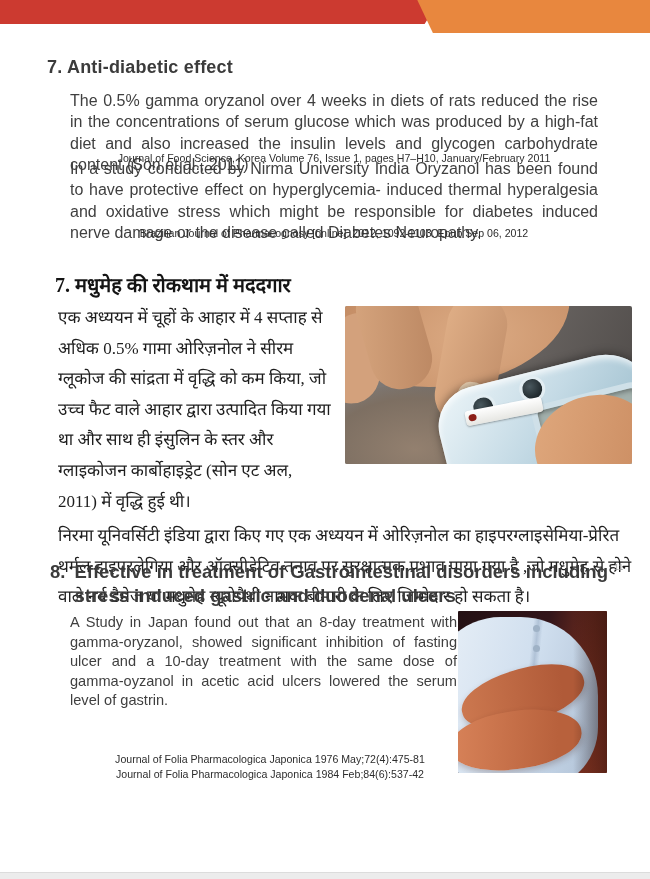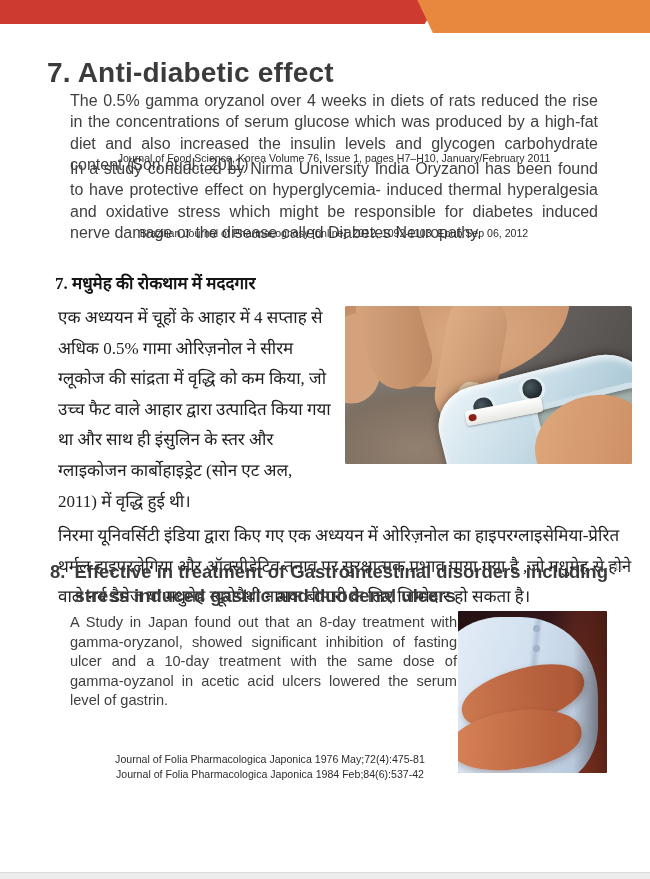--- a/index.html
+++ b/index.html
@@ -20,35 +20,35 @@
     background:#e8873e;
     clip-path:polygon(64.2% 0, 100% 0, 100% 100%, 66.6% 100%);
   }
   .footer-strip {
     position:absolute; left:0; bottom:0; width:650px; height:7px;
     background:#ececec; border-top:1px solid #dcdcdc;
   }
   
   .h-en7 {
     position:absolute; top:57px; left:47px;
-    font-size:28px; font-weight:bold; letter-spacing:.2px; color:#3b3b3b;
+    font-size:18px; font-weight:bold; letter-spacing:.2px; color:#3b3b3b;
   }
   .p-en { position:absolute; left:70px; width:528px;
     font-size:16px; line-height:1.33; text-align:justify; color:#3f3f3f; }
   .p-en7a { top:90px; }
   .p-en7b { top:158px; }
   .cite { position:absolute; left:70px; width:528px; text-align:center;
     font-size:10.6px; color:#2d2d2d; }
   .cite-en7a { top:152px; }
   .cite-en7b { top:227px; }
   
   .h-hi7 {
     position:absolute; top:271px; left:55px;
     font-family:"Liberation Serif", serif;
-    font-size:17px; font-weight:bold; color:#141414;
+    font-size:20px; font-weight:bold; color:#141414;
   }
   .hi-flow {
     position:absolute; top:303px; left:58px; width:574px;
     font-family:"Liberation Serif", serif;
     font-size:17px; line-height:1.8; color:#1d1d1d; text-align:left;
   }
   .hi-flow p + p { margin-top:4px; }
   .photo-glucose {
     float:right; width:287px; height:158px; margin:3px 0 10px 14px;
     position:relative; overflow:hidden; border-radius:2px;

